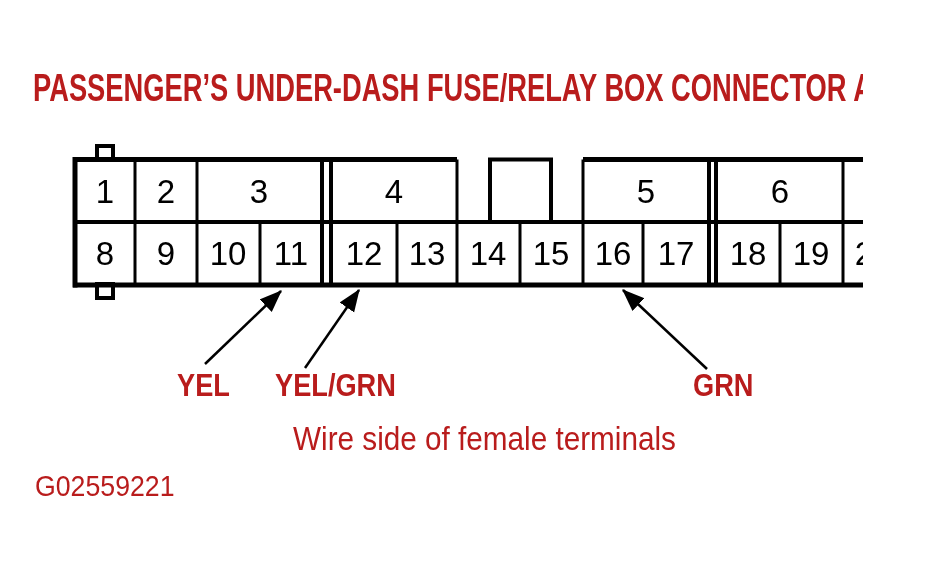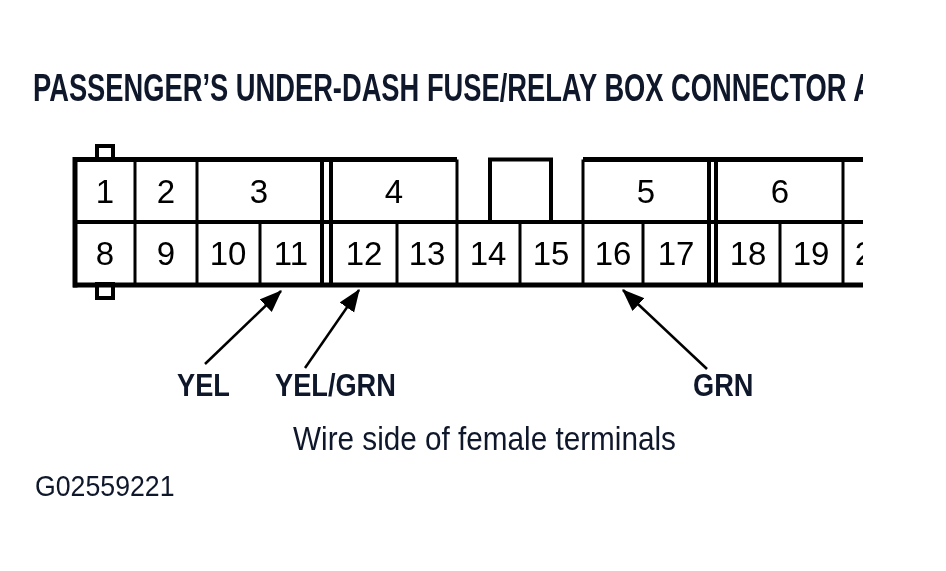--- a/index.html
+++ b/index.html
@@ -2,21 +2,21 @@
 <html><head>
 <meta charset="utf-8">
 <style>
   html, body { margin: 0; padding: 0; background: #ffffff; }
   .page {
     position: relative;
     width: 863px;
     height: 571px;
     background: #ffffff;
     font-family: "Liberation Sans", sans-serif;
-    color: #0f172a;
+    color: #b91c1c;
     overflow: hidden;
   }
   .title {
     position: absolute;
     left: 33px;
     top: 68px;
     margin: 0;
     font-size: 39px;
     font-weight: bold;
     line-height: 39px;

